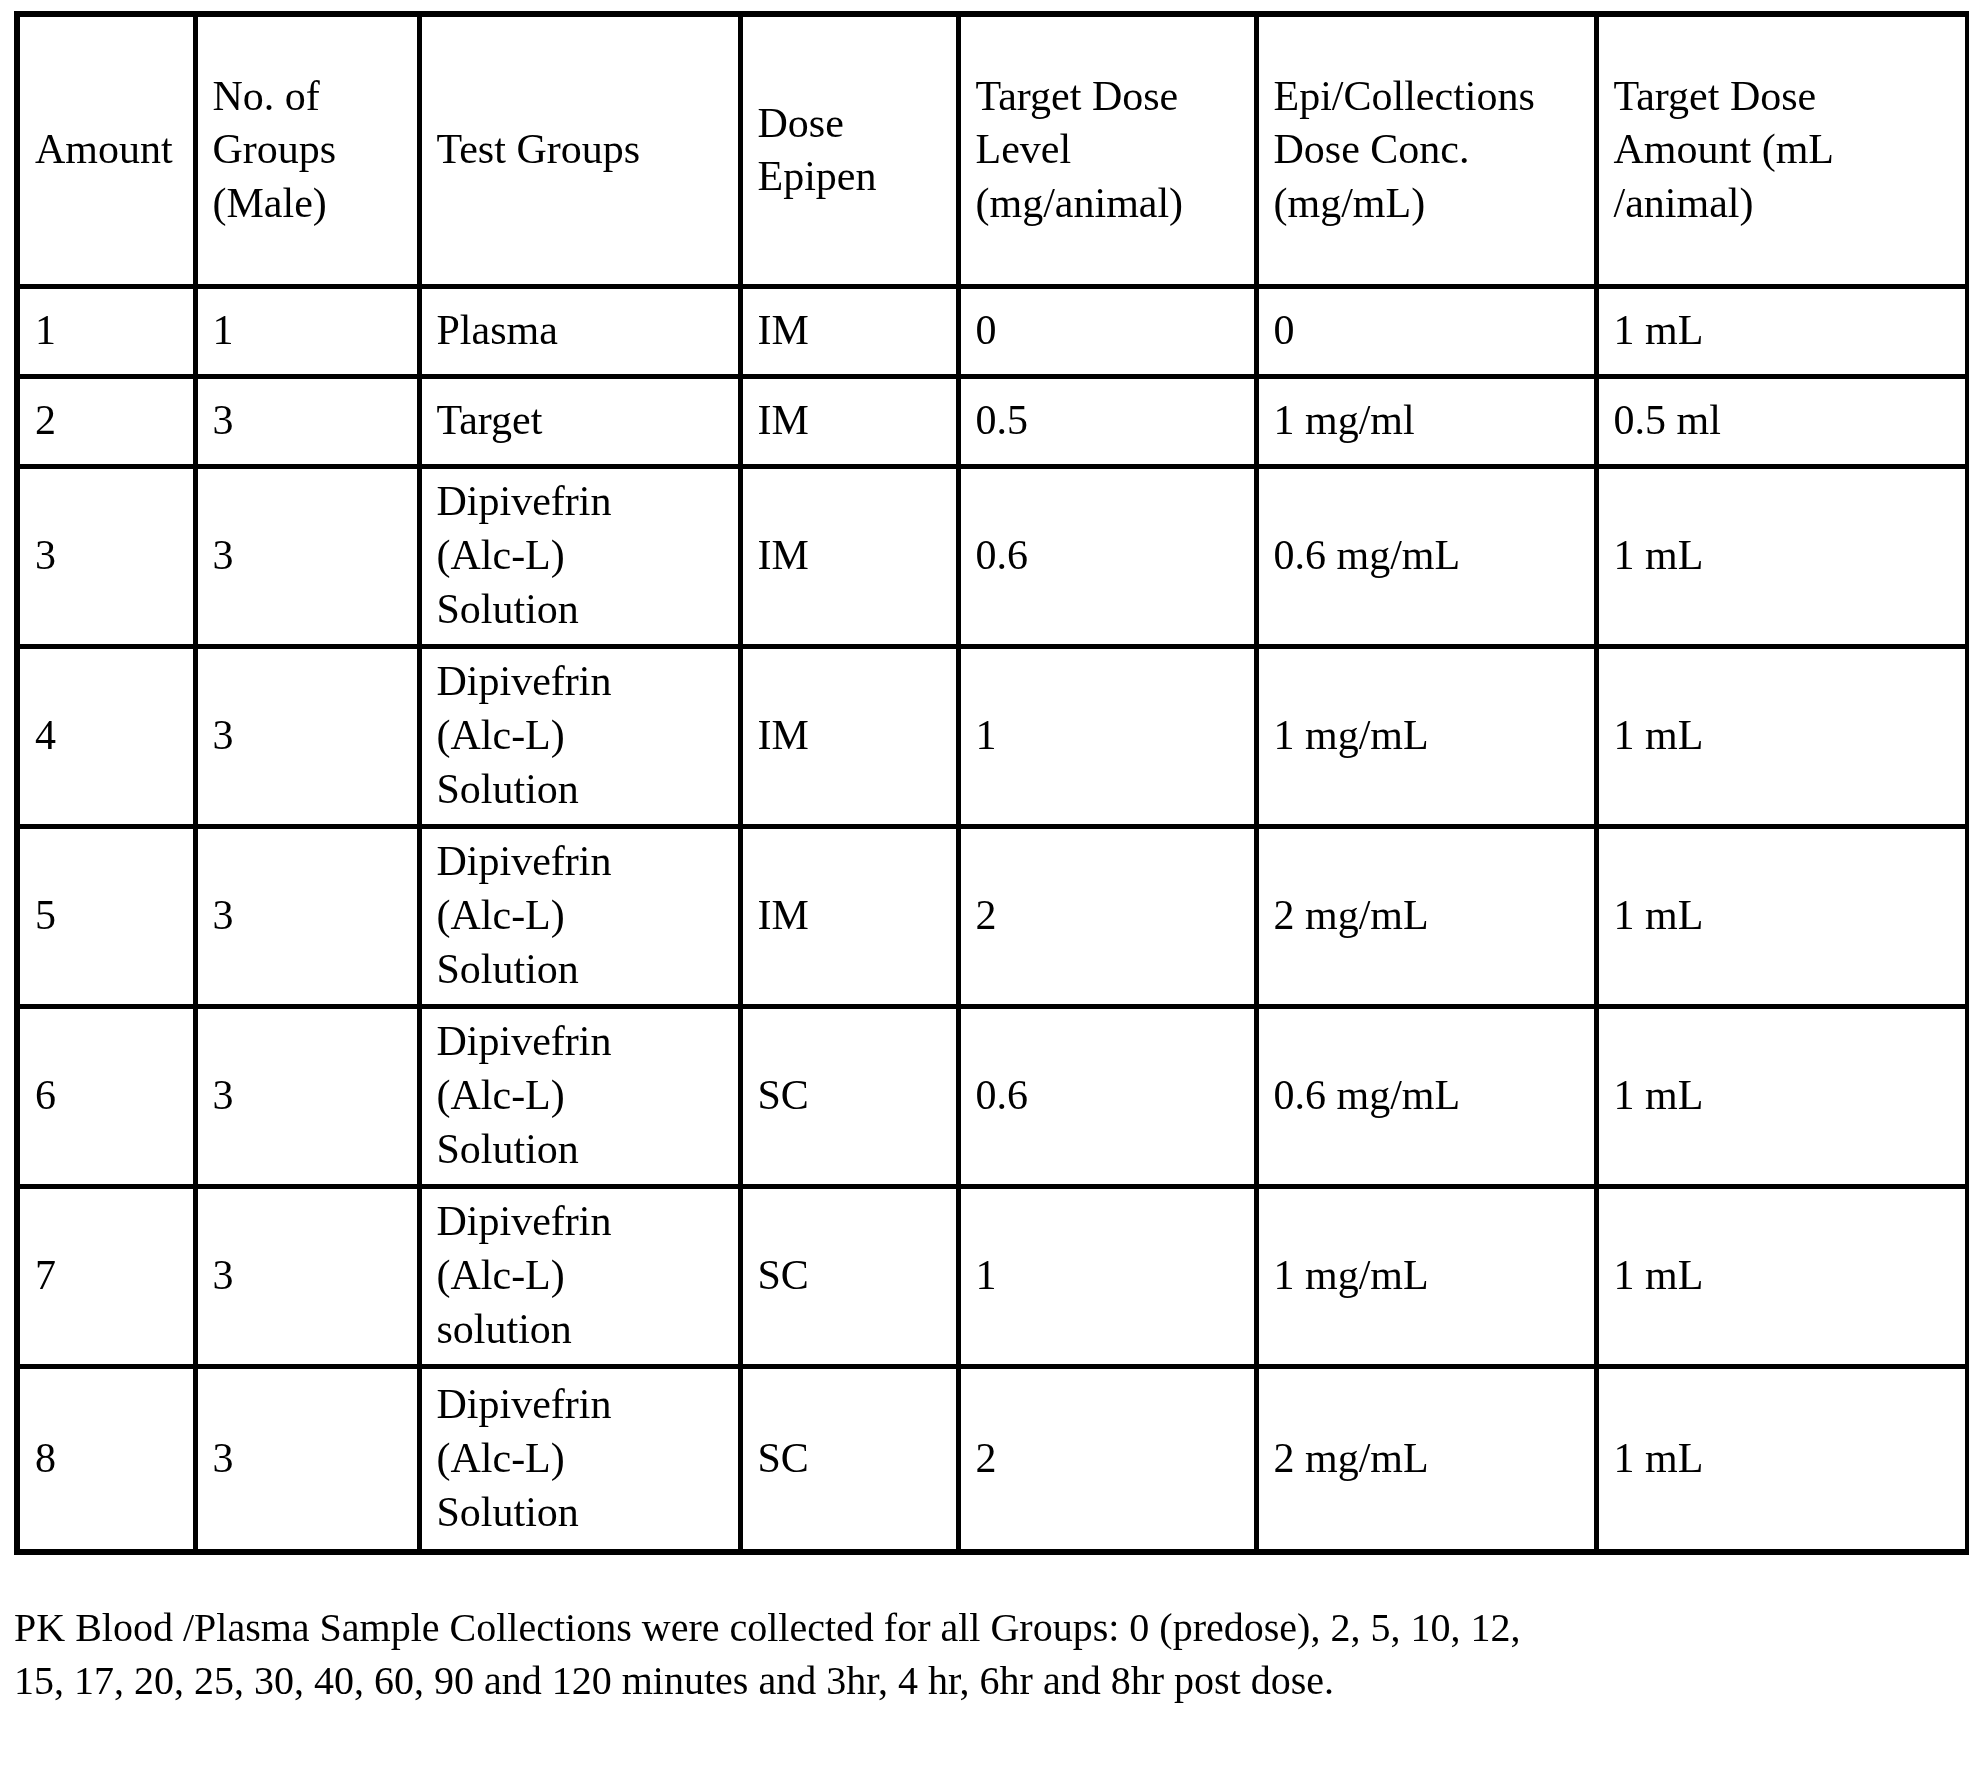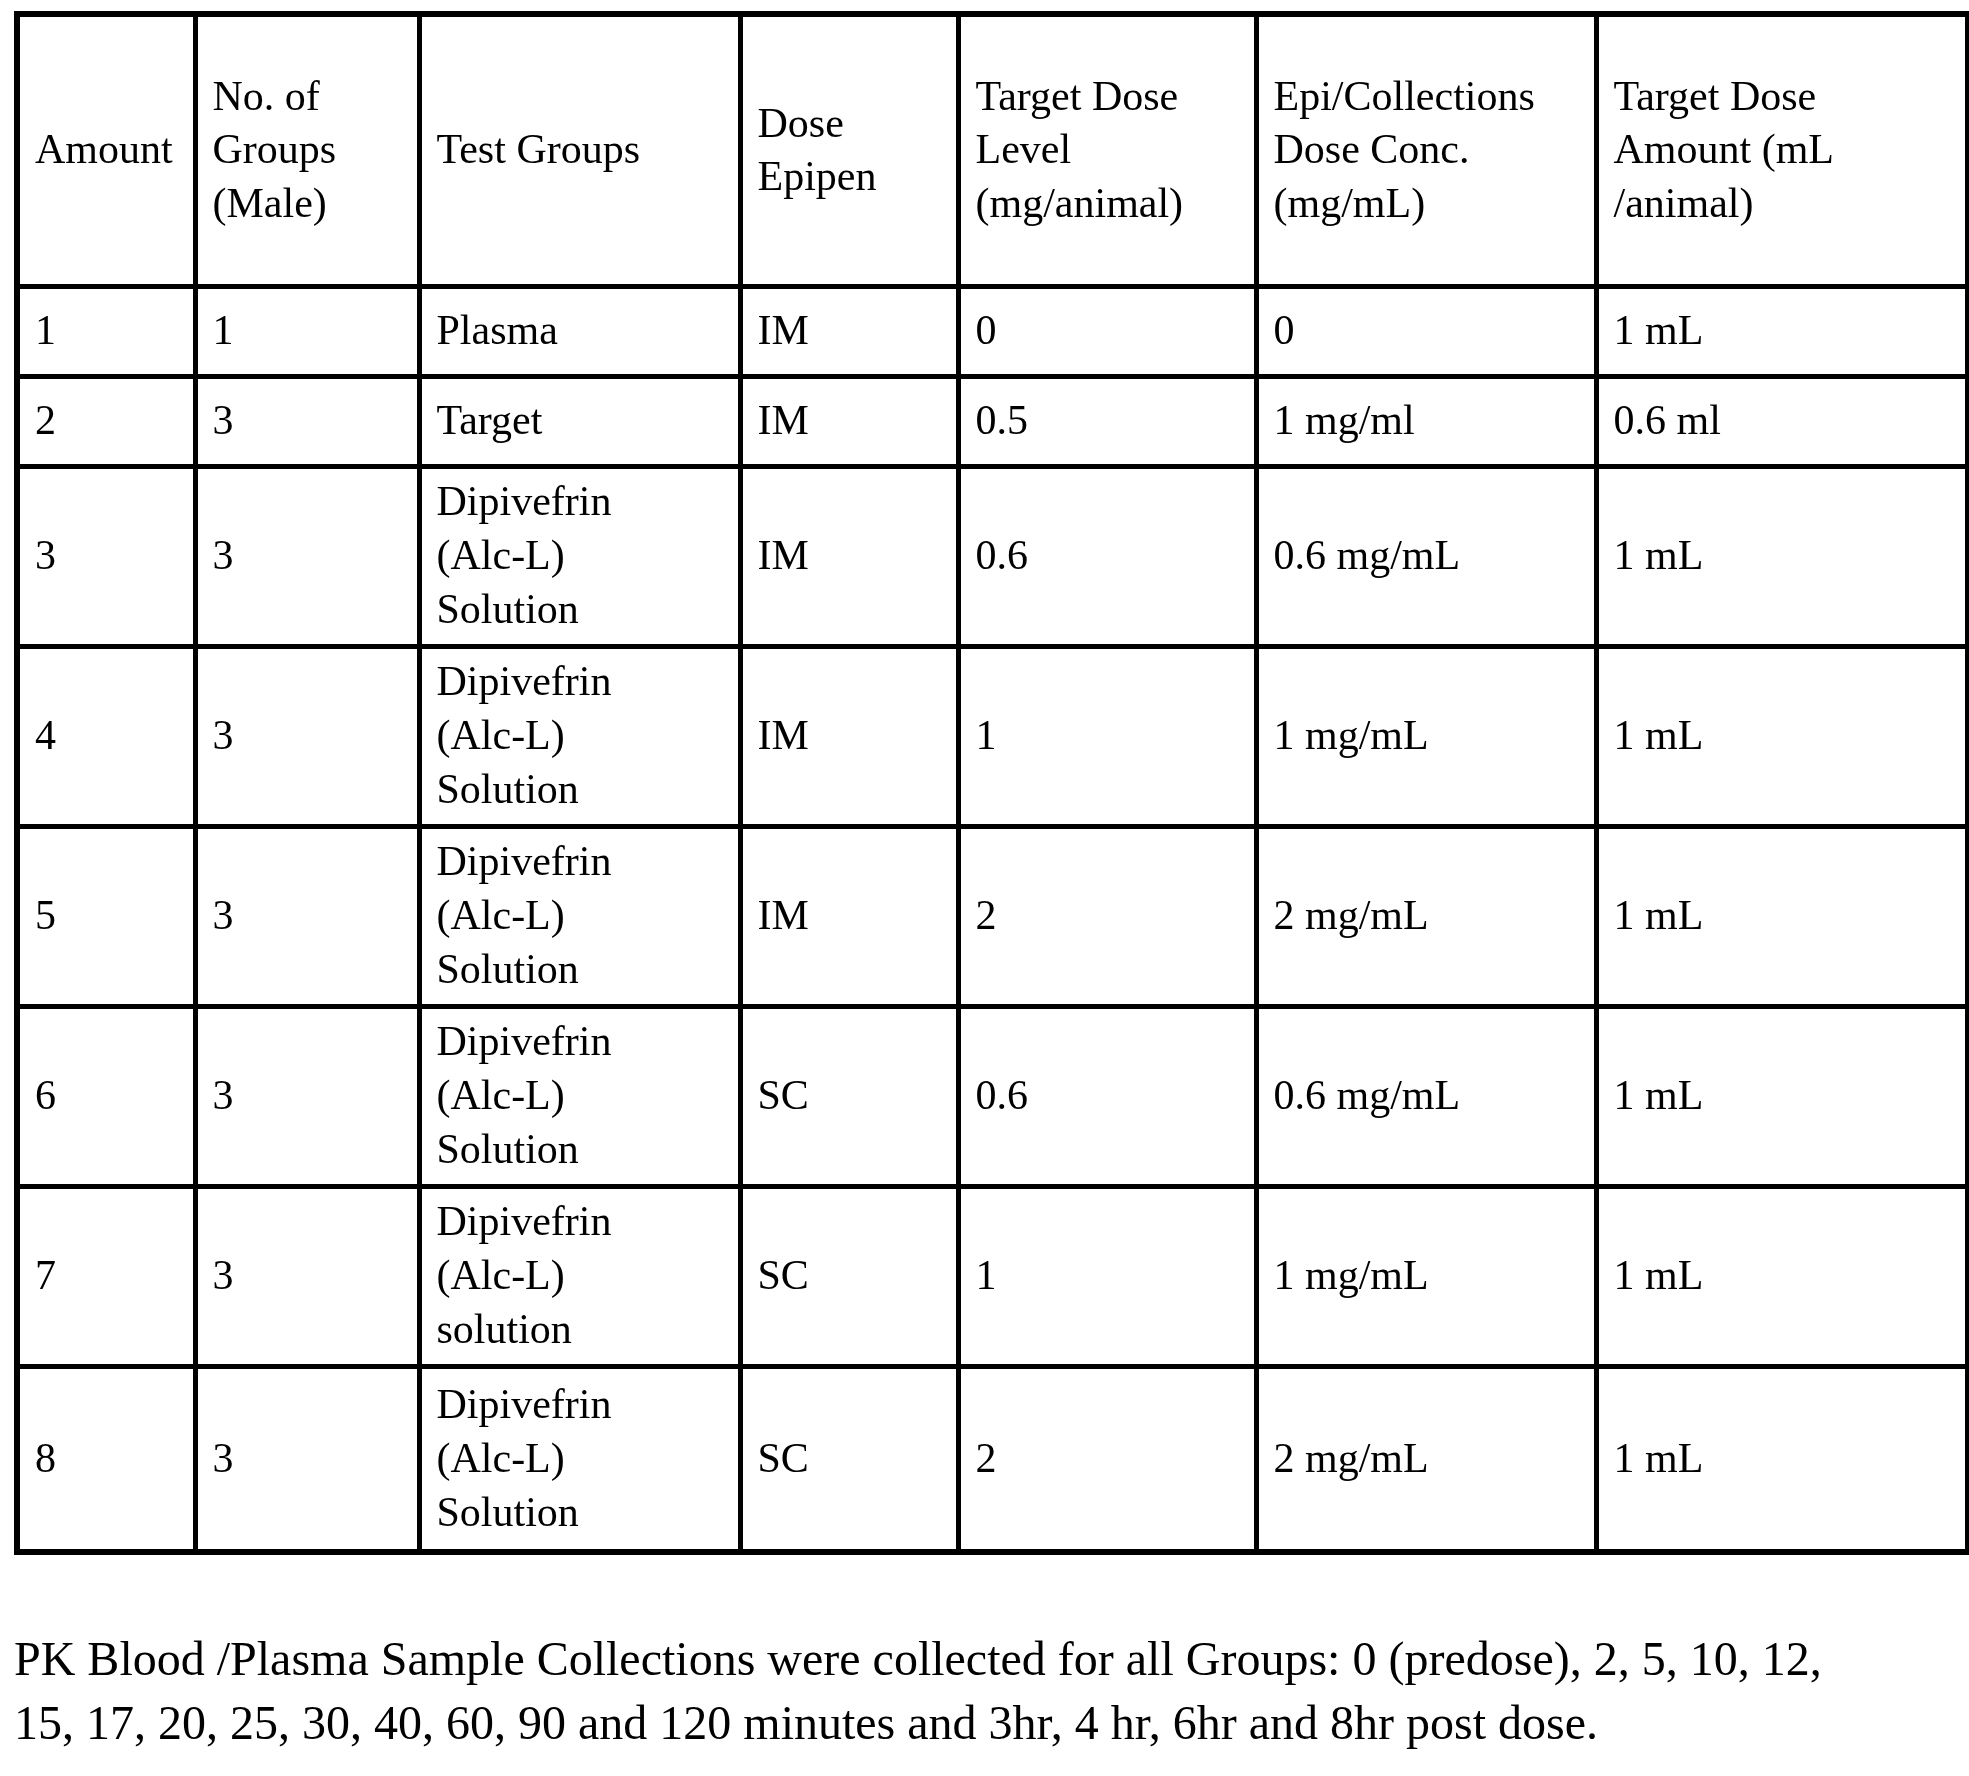--- a/index.html
+++ b/index.html
@@ -38,22 +38,22 @@
     font-weight: normal;
     line-height: 1.28;
     white-space: pre-line;
     overflow: hidden;
   }
   tr.r-header { height: 272px; }
   tr.r-single { height: 90px; }
   tr.r-triple { height: 180px; }
   tr.r-last   { height: 186px; }
   .footnote {
-    margin: 72px 20px 0 14px;
-    font-size: 48px;
+    margin: 46px 20px 0 14px;
+    font-size: 40px;
     line-height: 1.33;
     white-space: pre-line;
   }
 </style>
 </head>
 <body>
 
 <div class="page">
 
   <table class="study">
@@ -96,21 +96,21 @@
         <td>1 mL</td>
       </tr>
 
       <tr class="r-single">
         <td>2</td>
         <td>3</td>
         <td>Target</td>
         <td>IM</td>
         <td>0.5</td>
         <td>1 mg/ml</td>
-        <td>0.6 ml</td>
+        <td>0.5 ml</td>
       </tr>
 
       <tr class="r-triple">
         <td>3</td>
         <td>3</td>
         <td>Dipivefrin
 (Alc-L)
 Solution</td>
         <td>IM</td>
         <td>0.6</td>

